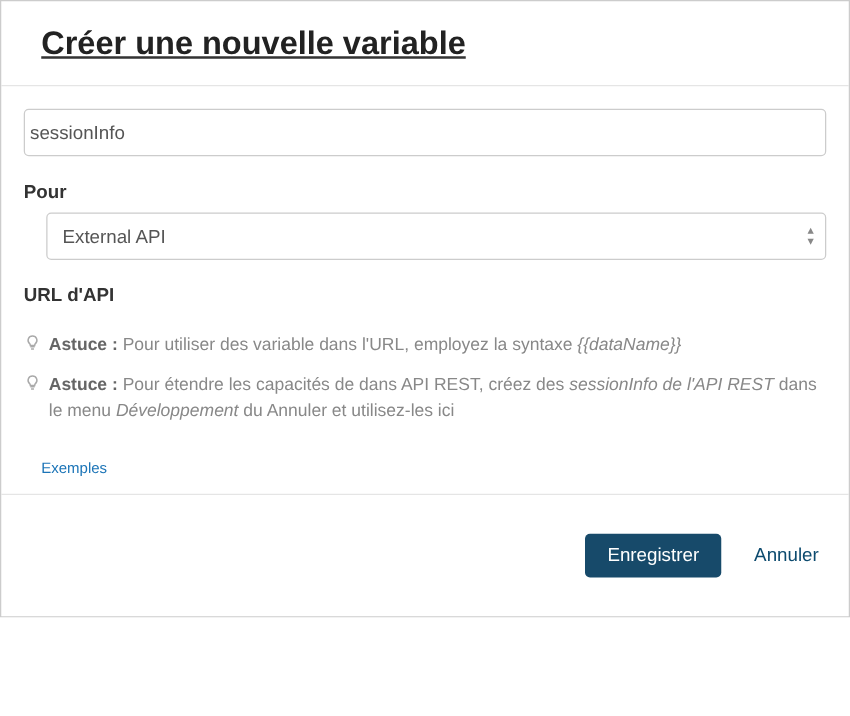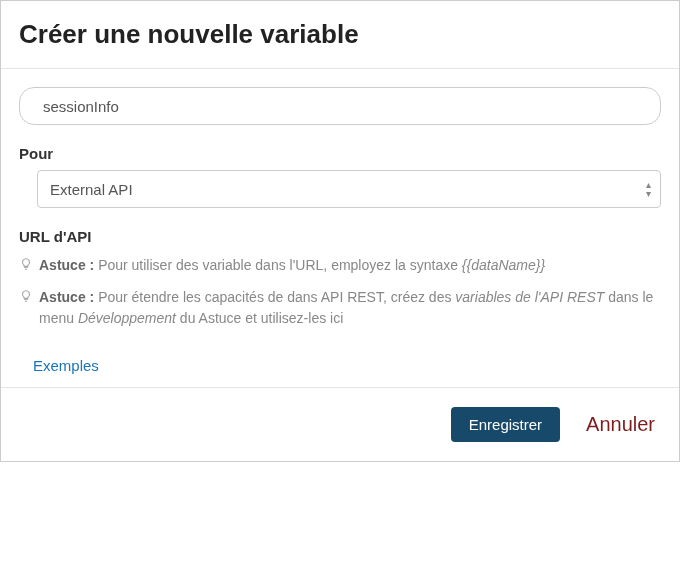--- a/index.html
+++ b/index.html
@@ -7,22 +7,23 @@
       font-family: -apple-system, BlinkMacSystemFont, "Segoe UI", Helvetica, Arial, sans-serif;
       background: #fff;
       color: #333;
     }
     .modal {
       width: 680px;
       border: 1px solid #ccc;
       background: #fff;
     }
     .modal-header {
-      padding: 18px 18px 18px 18px;
+      padding: 18px 18px 18px 32px;
       border-bottom: 1px solid #e5e5e5;
+      text-decoration: underline;
     }
     .modal-title {
       font-size: 26px;
       font-weight: 600;
       color: #222;
     }
     .modal-body {
       padding: 18px 18px 12px 18px;
     }
     .form-group {
@@ -36,25 +37,25 @@
       margin-bottom: 8px;
     }
     .required-star {
       color: #c0392b;
       font-weight: 400;
       margin-left: 2px;
     }
     .form-input {
       width: 100%;
       height: 38px;
-      padding: 8px 23px;
+      padding: 8px 4px;
       font-size: 15px;
       color: #555;
       border: 1px solid #ccc;
-      border-radius: 15px;
+      border-radius: 4px;
       background: #fff;
     }
     .select-wrapper {
       position: relative;
       padding-left: 18px;
     }
     .form-select {
       width: 100%;
       height: 38px;
       padding: 8px 12px;
@@ -103,48 +104,48 @@
       font-weight: 700;
       text-align: center;
     }
     .hint em {
       font-style: italic;
       margin-top: 44px;
     }
     .examples-link {
       display: inline-block;
       color: #1b74b7;
-      font-size: 15px;
+      font-size: 12px;
       margin-left: 14px;
       margin-top: 18px;
       cursor: pointer;
     }
     .modal-footer {
       border-top: 1px solid #e5e5e5;
-      padding: 16px 18px;
+      padding: 31px 18px;
       display: flex;
       justify-content: flex-end;
       align-items: center;
       gap: 20px;
     }
     .btn-primary {
       background: #174a6a;
       color: #fff;
       border: none;
       padding: 9px 18px;
       font-size: 15px;
       border-radius: 4px;
       cursor: pointer;
       font-weight: 500;
     }
     .btn-link {
       background: none;
       border: none;
-      color: #7f1d1d;
-      font-size: 20px;
+      color: #0c4a6e;
+      font-size: 15px;
       cursor: pointer;
       padding: 9px 6px;
     }
   </style>
 </head>
 <body>
 
 <div class="modal">
   <div class="modal-header">
     <h1 class="modal-title">Créer une nouvelle variable</h1>
@@ -162,21 +163,21 @@
         <select class="form-select">
           <option>External API</option>
         </select>
         <span class="select-arrows">
           <span>▴</span>
             <span>▾</span>
         </span>
       </div>
     </div>
 
-    <div class="form-group" style="margin-bottom:10px;">
+    <div class="form-group" style="">
       <label class="form-label">URL d'API</label>
     </div>
 
     <div class="hint">
       <div class="hint-line">
         <span class="bulb-icon">
           <svg width="14" height="14" viewBox="0 0 24 24" fill="none" stroke="currentColor" stroke-width="2">
               <path d="M9 18h6M10 21h4M12 3a6 6 0 0 0-4 10.5c.8.9 1 1.5 1 2.5h6c0-1 .2-1.6 1-2.5A6 6 0 0 0 12 3z"></path>
             </svg>
         </span>
@@ -186,21 +187,21 @@
         </span>
       </div>
       <div class="hint-line">
         <span class="bulb-icon">
           <svg width="14" height="14" viewBox="0 0 24 24" fill="none" stroke="currentColor" stroke-width="2">
               <path d="M9 18h6M10 21h4M12 3a6 6 0 0 0-4 10.5c.8.9 1 1.5 1 2.5h6c0-1 .2-1.6 1-2.5A6 6 0 0 0 12 3z"></path>
             </svg>
         </span>
         <span class="hint-text">
           <strong>Astuce :</strong>
-          <span>Pour étendre les capacités de dans API REST, créez des </span><em>variables de l'API REST</em><span> dans le menu </span><em>Développement</em><span> du Astuce et utilisez-les ici</span>
+          <span>Pour étendre les capacités de dans API REST, créez des </span><em>sessionInfo de l'API REST</em><span> dans le menu </span><em>Développement</em><span> du Annuler et utilisez-les ici</span>
         </span>
       </div>
     </div>
 
     <a class="examples-link">Exemples</a>
 
   </div>
 
   <div class="modal-footer">
     <button class="btn-primary">Enregistrer</button>

